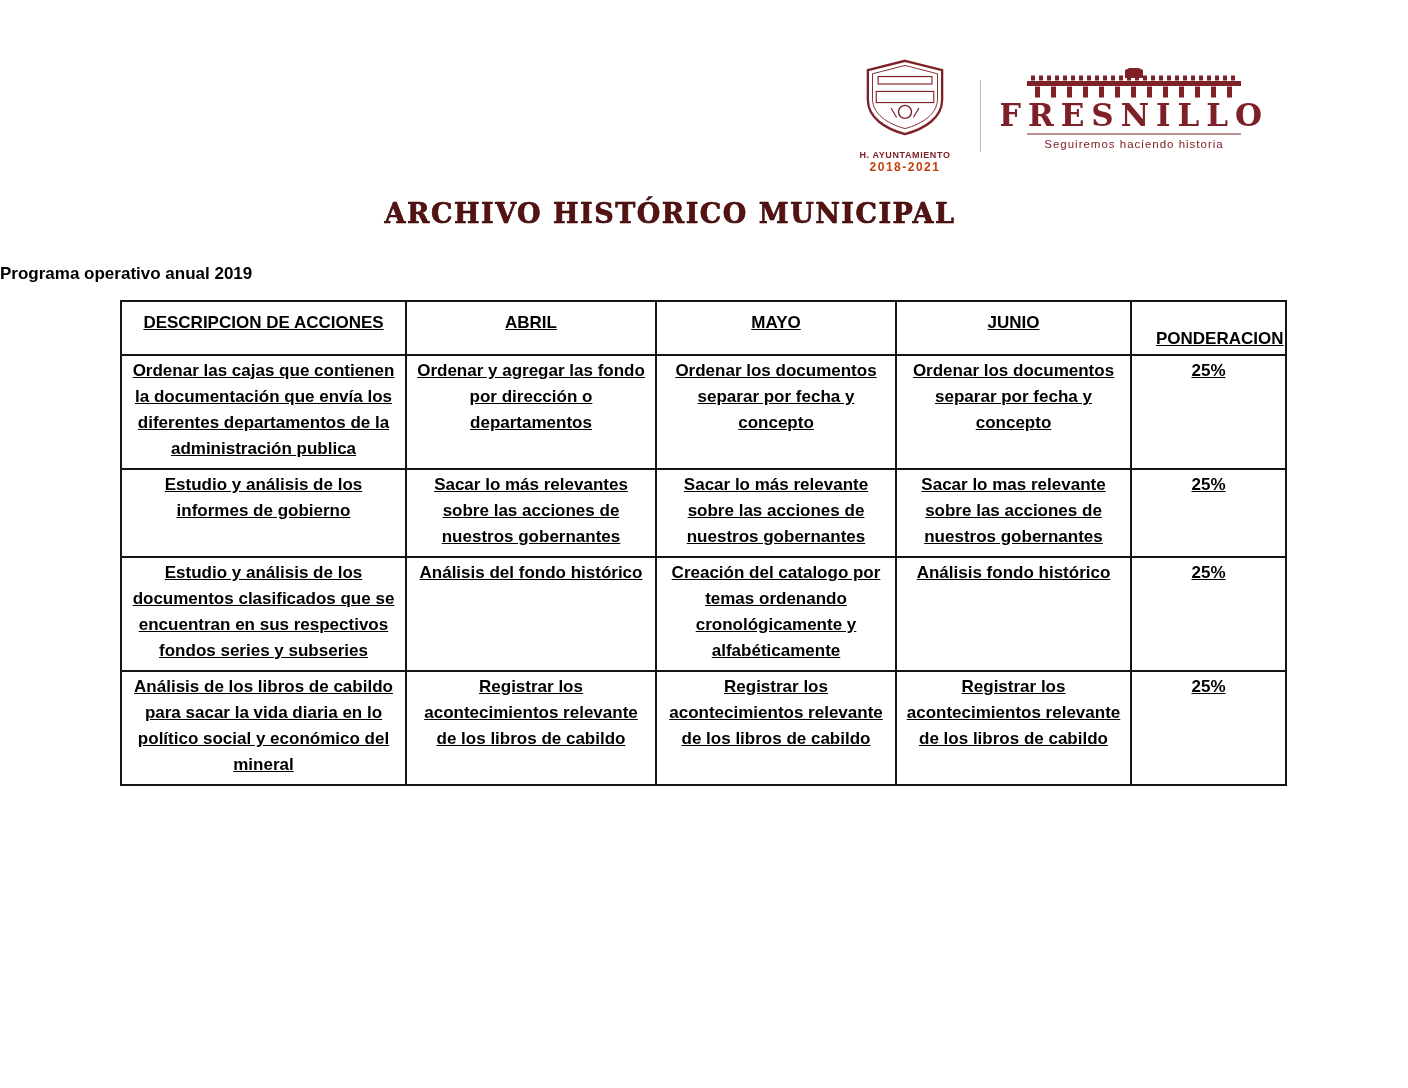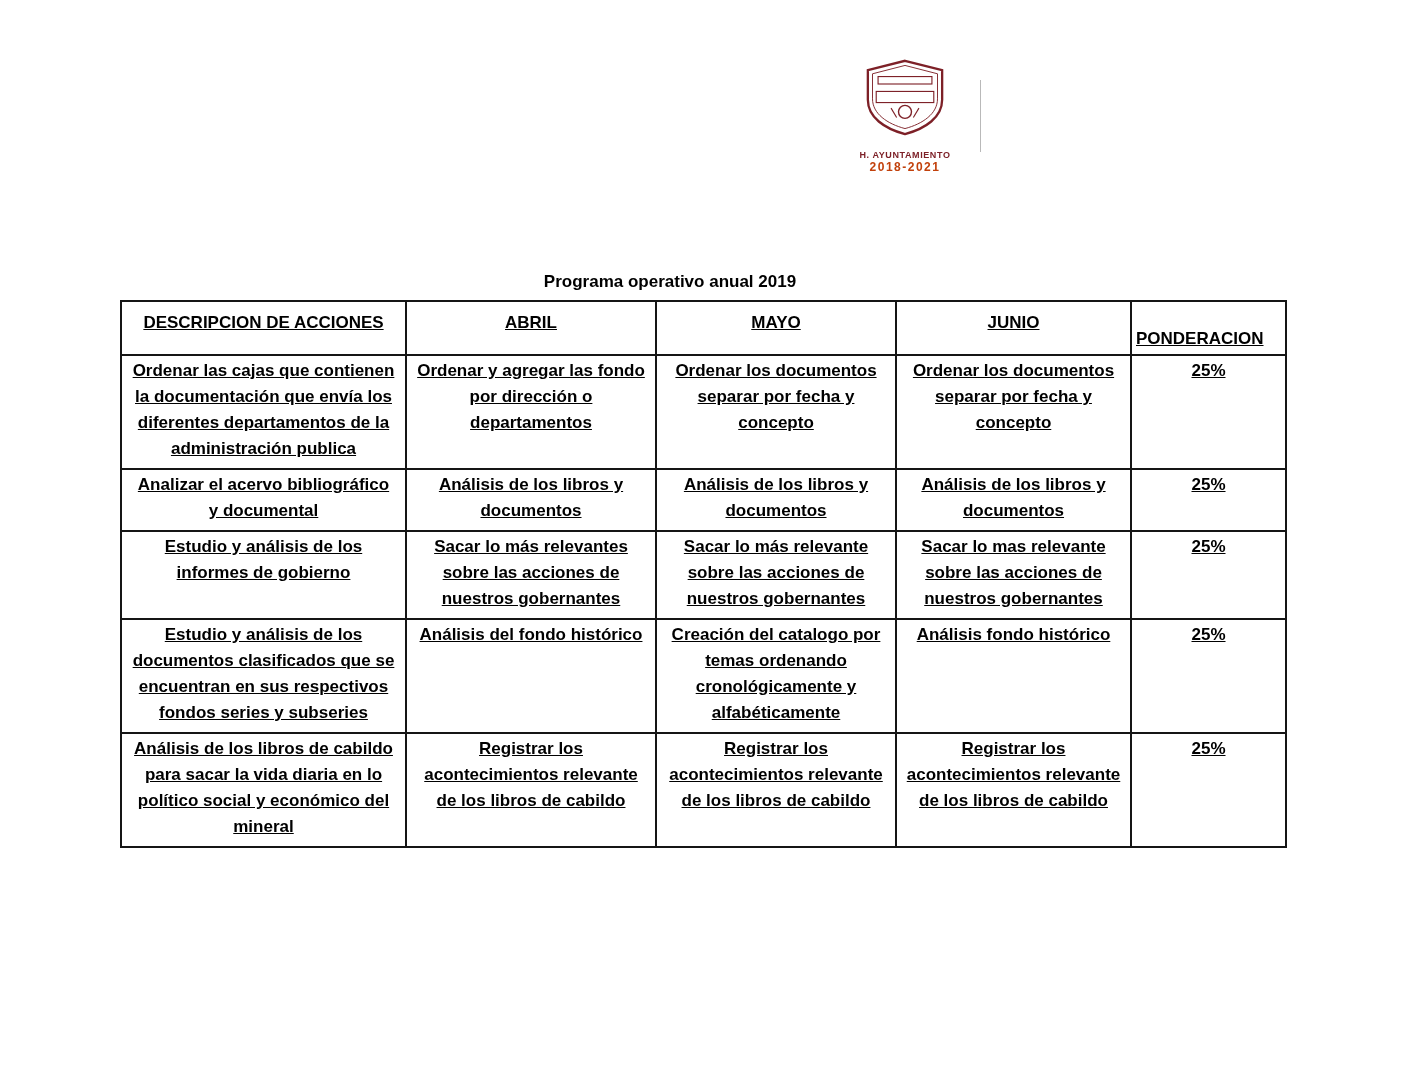--- a/index.html
+++ b/index.html
@@ -38,22 +38,22 @@
     top: 198px; left: 0; width: 1340px;
     text-align: center;
     font-family: "DejaVu Serif", serif;
     font-size: 27px; font-weight: 700;
     letter-spacing: 1.5px;
     color: #571111;
     -webkit-text-stroke: 0.6px #2e0505;
   }
   .doc-subtitle {
     position: absolute;
-    top: 272px; left: 0; width: 1340px;
-    text-align: center;
+    top: 264px; left: 0; width: 1340px;
+    text-align: left;
     font-size: 17px; font-weight: 700;
     color: #000000;
   }
 
   
   table.poa {
     position: absolute;
     top: 300px; left: 120px;
     width: 1165px;
     border-collapse: collapse;
@@ -65,21 +65,21 @@
     font-size: 17px;
     line-height: 26px;
     color: #000;
     padding: 2px 9px 6px 9px;
     vertical-align: top;
     text-align: center;
     font-weight: 700;
   }
   table.poa th { height: 54px; vertical-align: top; text-align: center; padding-top: 8px; }
   table.poa th.h-ponderacion {
-    vertical-align: bottom; text-align: left; padding-bottom: 2px; padding-left: 4px;
+    vertical-align: bottom; text-align: left; padding-bottom: 2px; padding-left: 24px;
   }
   td.cell-pond { text-align: center; vertical-align: middle; }
 </style>
 </head>
 <body>
 
 <div class="page">
 
   <div class="logo-band">
 
@@ -92,22 +92,36 @@
         <circle cx="45" cy="58" r="7" fill="none" stroke="#7d2027" stroke-width="1.5"></circle>
         <line x1="30" y1="54" x2="36" y2="64" stroke="#7d2027" stroke-width="1.2"></line>
         <line x1="60" y1="54" x2="54" y2="64" stroke="#7d2027" stroke-width="1.2"></line>
       </svg>
       <div class="crest-line1">H. AYUNTAMIENTO</div>
       <div class="crest-line2">2018-2021</div>
     </div>
 
     <div class="logo-divider"></div>
 
+    <div class="fresnillo-block">
+      <svg width="266" height="92" viewBox="0 0 266 92">
+
+        <polygon points="124,2 133,-2 142,2 142,10 124,10" fill="#7d2027"></polygon>
+        <line x1="30" y1="10" x2="236" y2="10" stroke="#7d2027" stroke-width="5" stroke-dasharray="4 4"></line>
+        <rect x="26" y="13" width="214" height="5" fill="#7d2027"></rect>
+        <line x1="34" y1="24" x2="234" y2="24" stroke="#7d2027" stroke-width="11" stroke-dasharray="5 11"></line>
+
+        <text x="133" y="58" text-anchor="middle" font-family="DejaVu Serif, serif" font-size="31" font-weight="700" letter-spacing="7" fill="#7d2027">FRESNILLO</text>
+        <line x1="26" y1="66" x2="240" y2="66" stroke="#7d2027" stroke-width="1"></line>
+        <text x="133" y="80" text-anchor="middle" font-family="Liberation Sans, sans-serif" font-size="11.5" letter-spacing="1" fill="#7d2027">Seguiremos haciendo historia</text>
+      </svg>
+    </div>
   </div>
 
+  <div class="doc-title">ARCHIVO HISTÓRICO MUNICIPAL</div>
   <div class="doc-subtitle">Programa operativo anual 2019</div>
 
   <table class="poa">
     <colgroup>
       <col style="width:285px">
         <col style="width:250px">
         <col style="width:240px">
         <col style="width:235px">
         <col style="width:155px">
     </colgroup>
@@ -119,27 +133,20 @@
         <th>JUNIO</th>
         <th class="h-ponderacion">PONDERACION</th>
       </tr>
     </thead>
     <tbody>
       <tr>
         <td>Ordenar las cajas que contienen la documentación que envía los diferentes departamentos de la administración publica</td>
         <td>Ordenar y agregar las fondo por dirección o departamentos</td>
         <td>Ordenar los documentos separar por fecha y concepto</td>
         <td>Ordenar los documentos separar por fecha y concepto</td>
-        <td class="cell-pond">25%</td>
-      </tr>
-      <tr>
-        <td>Analizar el acervo bibliográfico y documental</td>
-        <td>Análisis de los libros y documentos</td>
-        <td>Análisis de los libros y documentos</td>
-        <td>Análisis de los libros y documentos</td>
         <td class="cell-pond">25%</td>
       </tr>
       <tr>
         <td>Estudio y análisis de los informes de gobierno</td>
         <td>Sacar lo más relevantes sobre las acciones de nuestros gobernantes</td>
         <td>Sacar lo más relevante sobre las acciones de nuestros gobernantes</td>
         <td>Sacar lo mas relevante sobre las acciones de nuestros gobernantes</td>
         <td class="cell-pond">25%</td>
       </tr>
       <tr>

